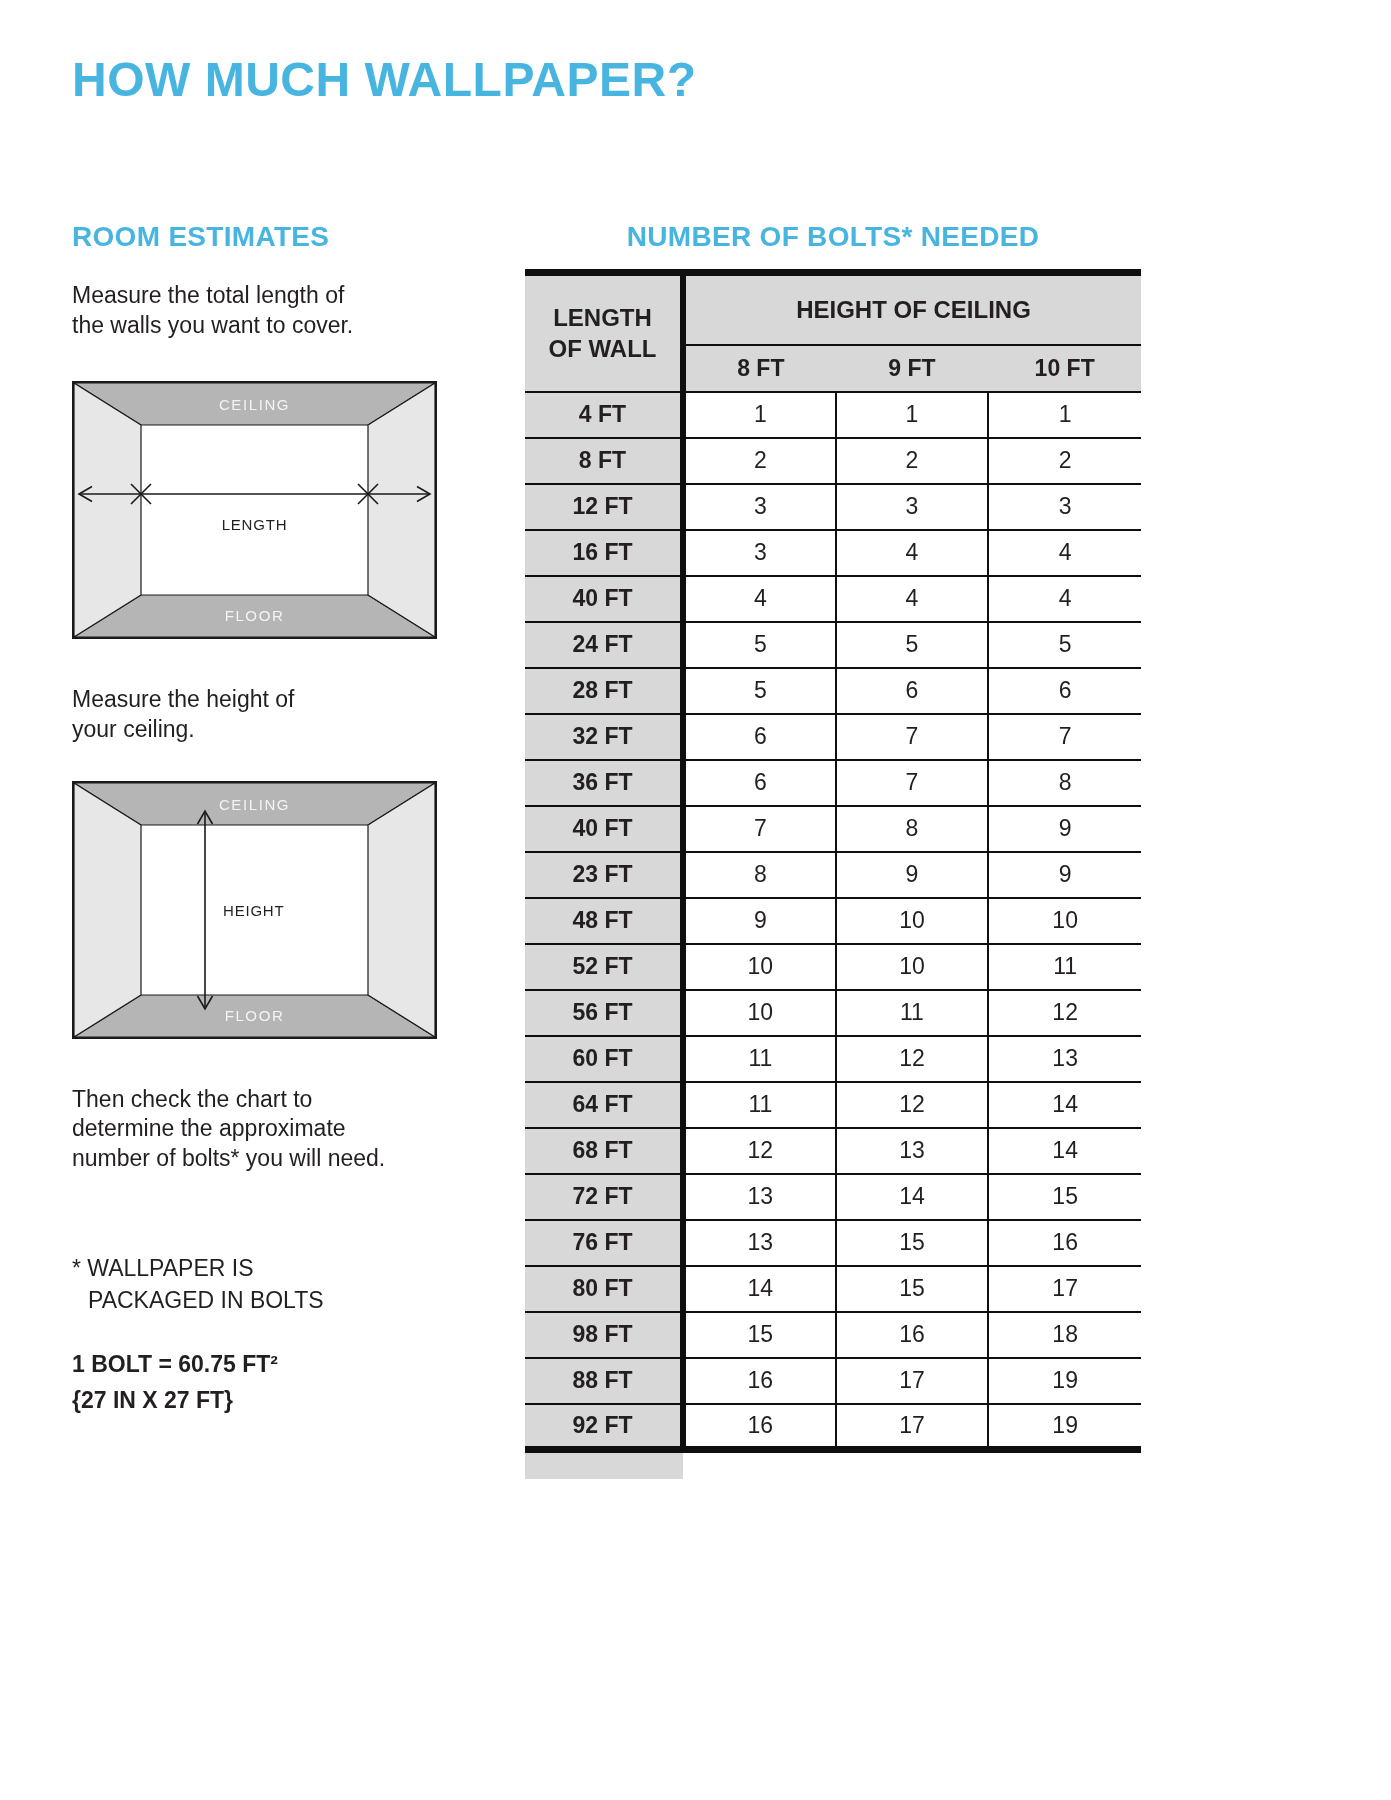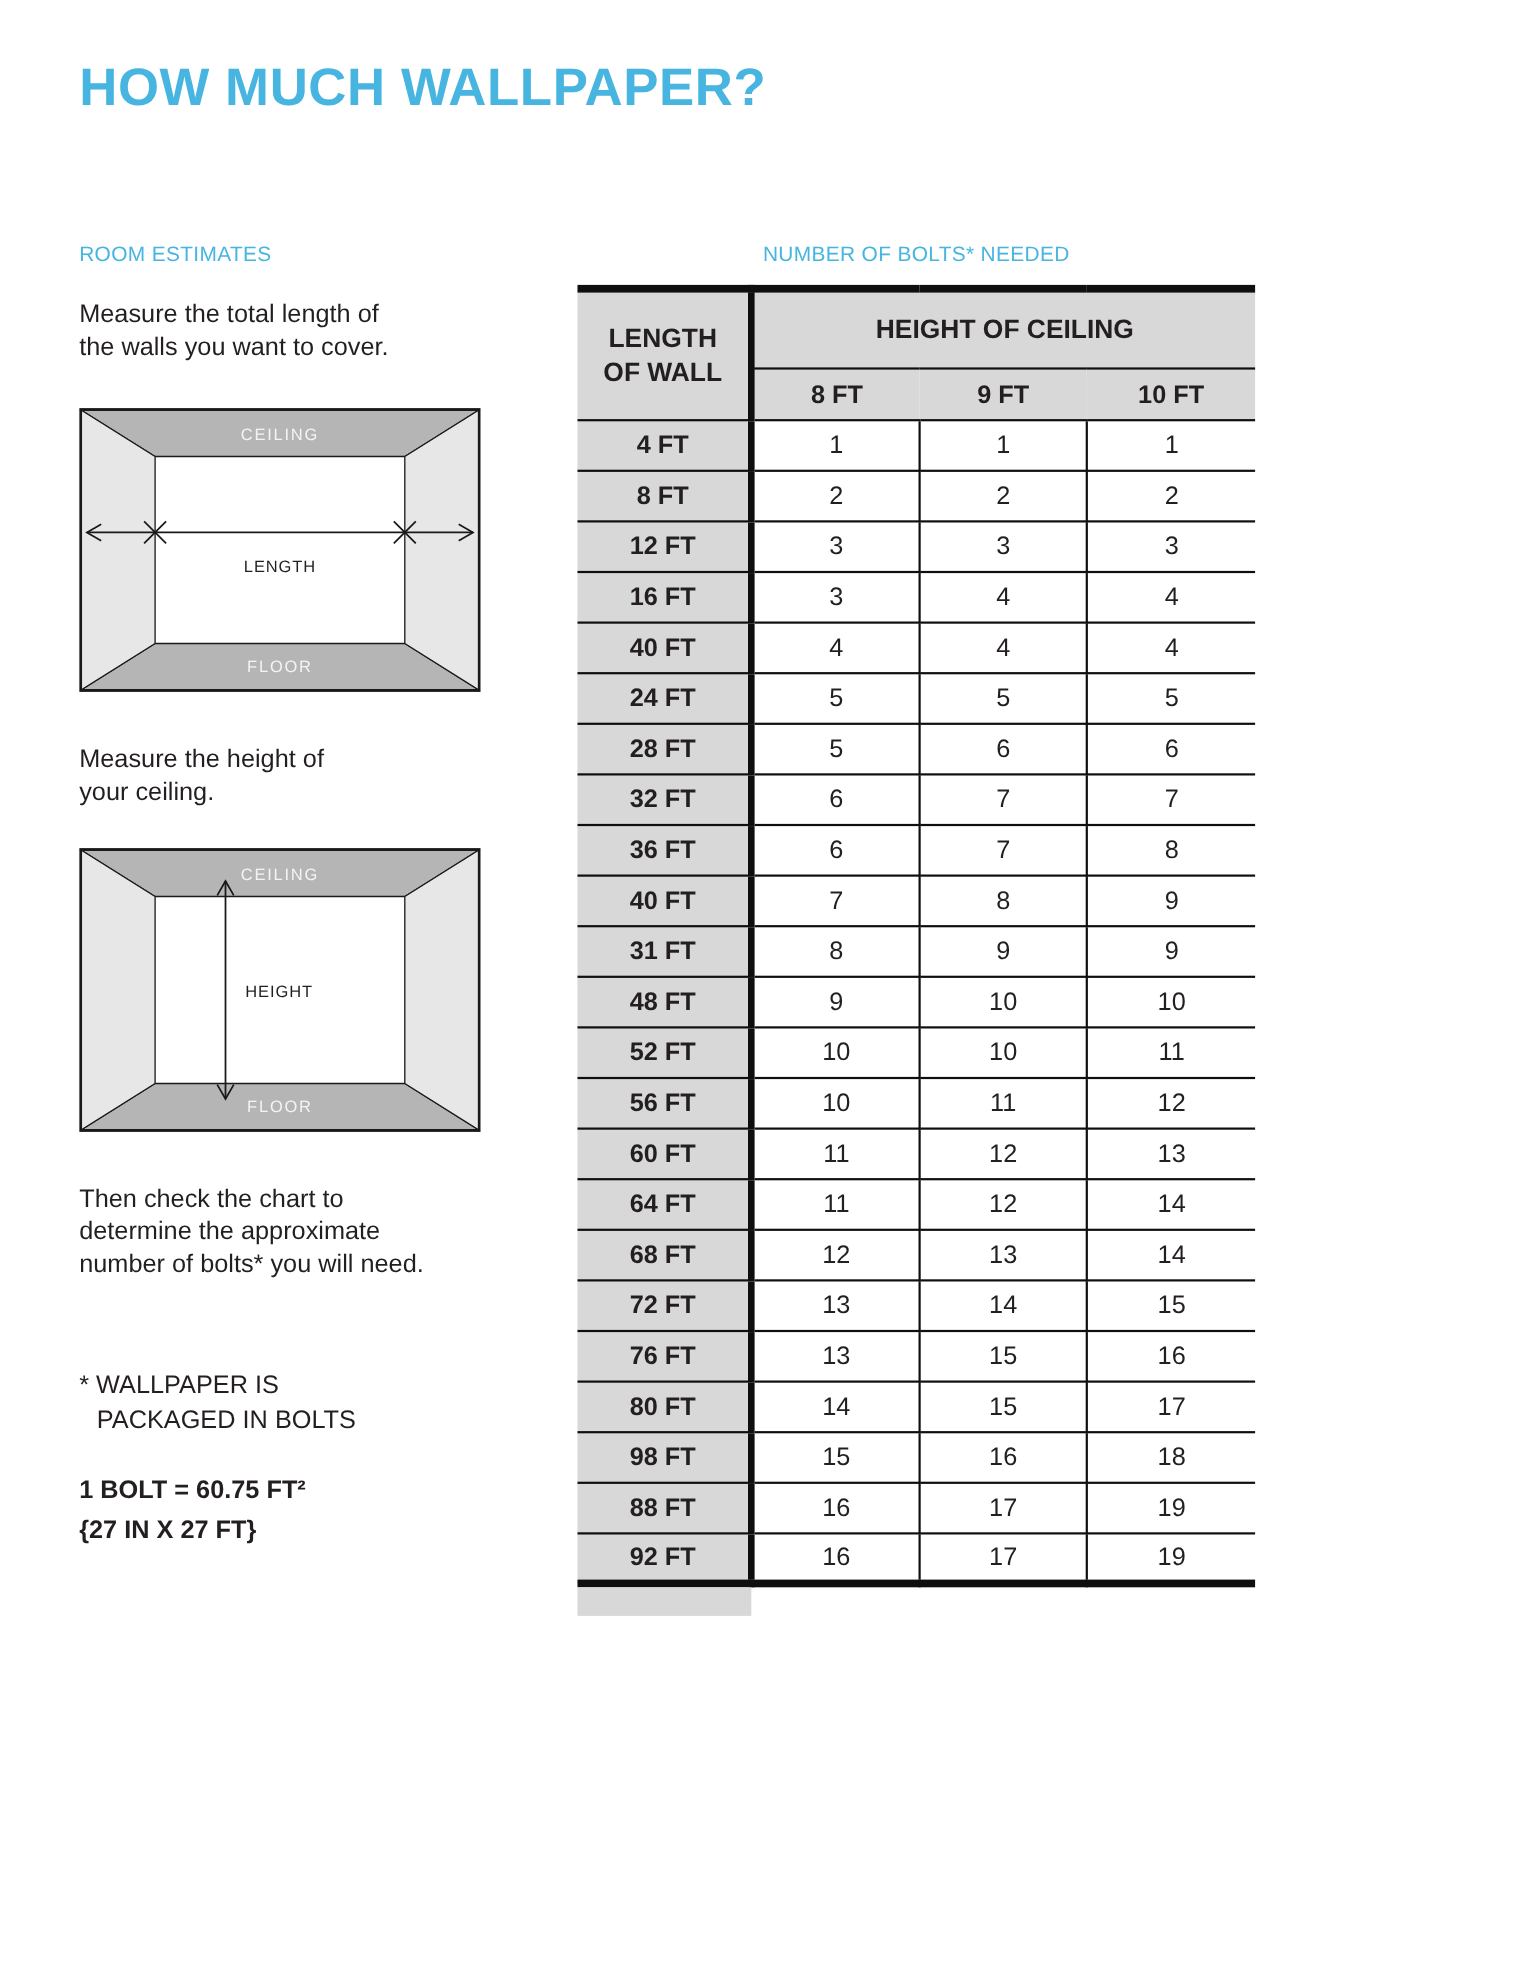--- a/index.html
+++ b/index.html
@@ -12,21 +12,21 @@
     overflow:hidden;
   }
   .page { padding:52px 70px 15px 72px; width:1391px; height:1800px; }
   .page-title {
     color:#47b5e0; font-size:48px; font-weight:700; letter-spacing:0.5px;
   }
   .columns { display:flex; align-items:flex-start; margin-top:114px; }
   .left-col { width:380px; flex:0 0 380px; }
   .right-col { margin-left:73px; width:616px; }
   .section-heading {
-    color:#47b5e0; font-size:19px; font-weight:400; letter-spacing:0.3px;
+    color:#47b5e0; font-size:28px; font-weight:700; letter-spacing:0.3px;
   }
   .table-heading { text-align:center; margin-bottom:16px; }
   .step { font-size:23px; line-height:1.3; white-space:pre-line; }
   .step-1 { margin-top:28px; }
   .step-2 { margin-top:46px; }
   .step-3 { margin-top:46px; }
   .room-diagram { display:block; width:365px; height:258px; }
   .diagram-1 { margin-top:40px; }
   .diagram-2 { margin-top:36px; }
   .diagram-wall-label {
@@ -213,21 +213,21 @@
               <td class="val-cell">7</td>
               <td class="val-cell">8</td>
             </tr>
             <tr>
               <th class="len-cell">40 FT</th>
               <td class="val-cell">7</td>
               <td class="val-cell">8</td>
               <td class="val-cell">9</td>
             </tr>
             <tr>
-              <th class="len-cell">31 FT</th>
+              <th class="len-cell">23 FT</th>
               <td class="val-cell">8</td>
               <td class="val-cell">9</td>
               <td class="val-cell">9</td>
             </tr>
             <tr>
               <th class="len-cell">48 FT</th>
               <td class="val-cell">9</td>
               <td class="val-cell">10</td>
               <td class="val-cell">10</td>
             </tr>

